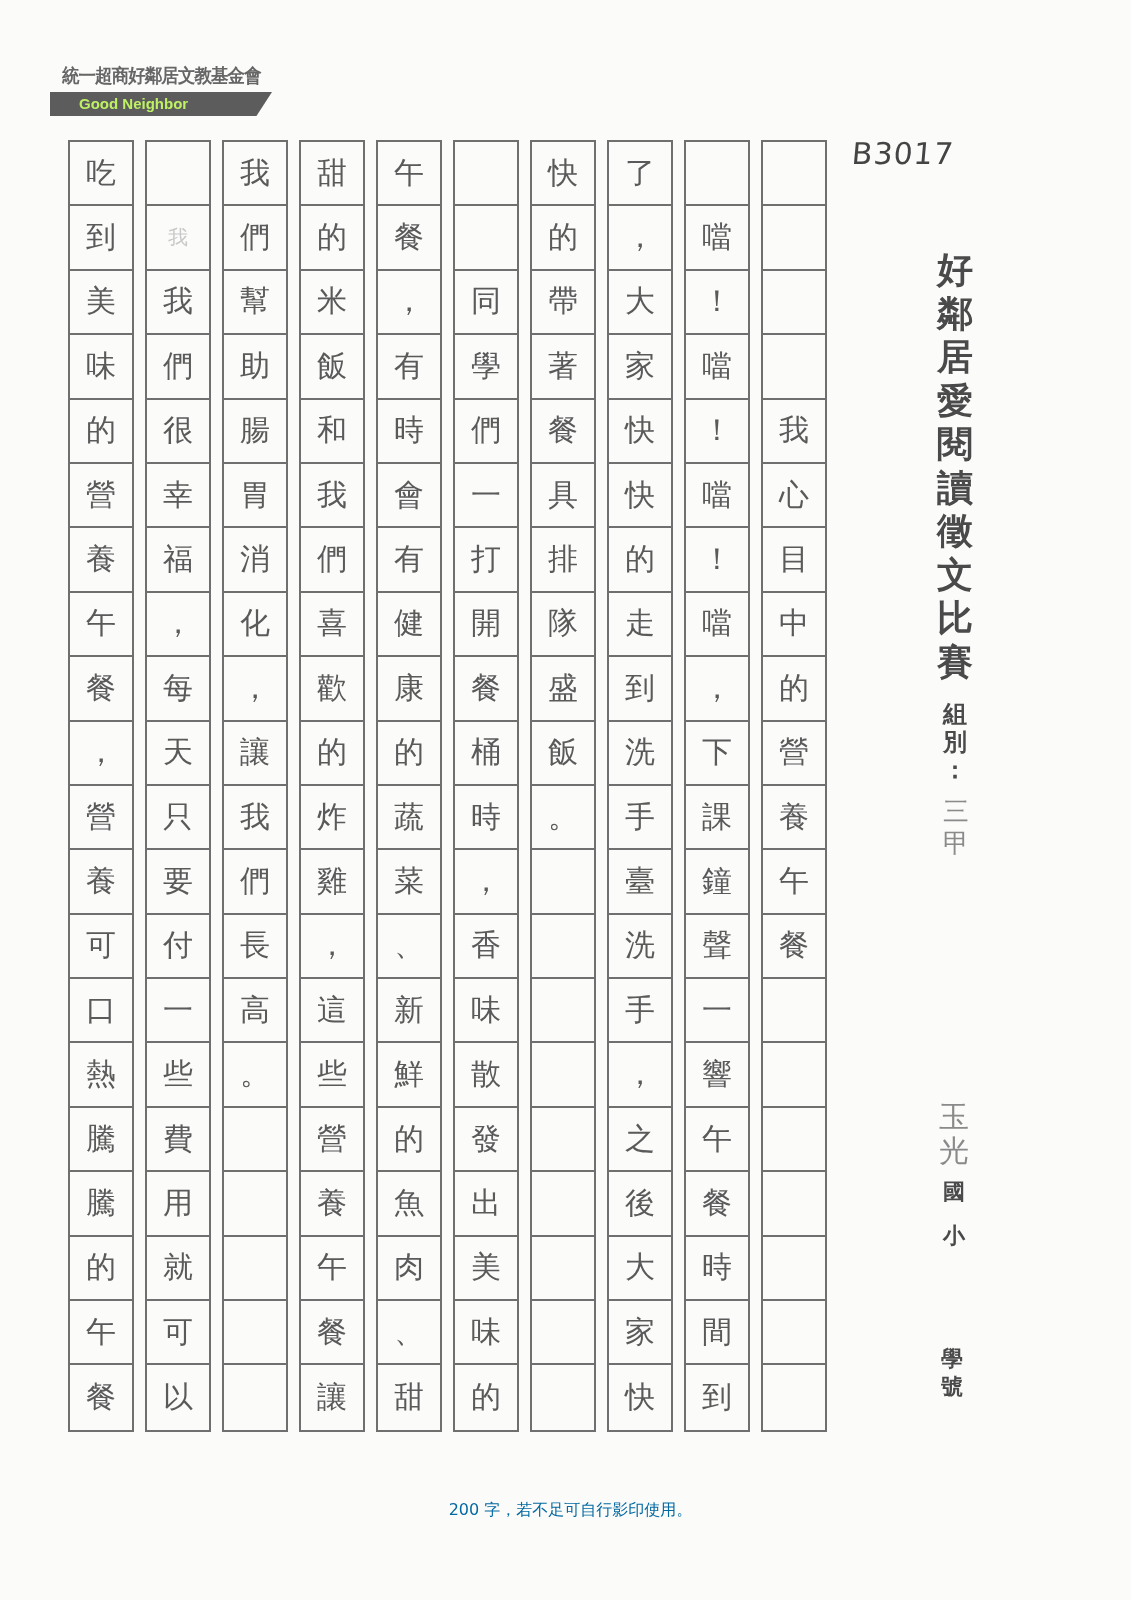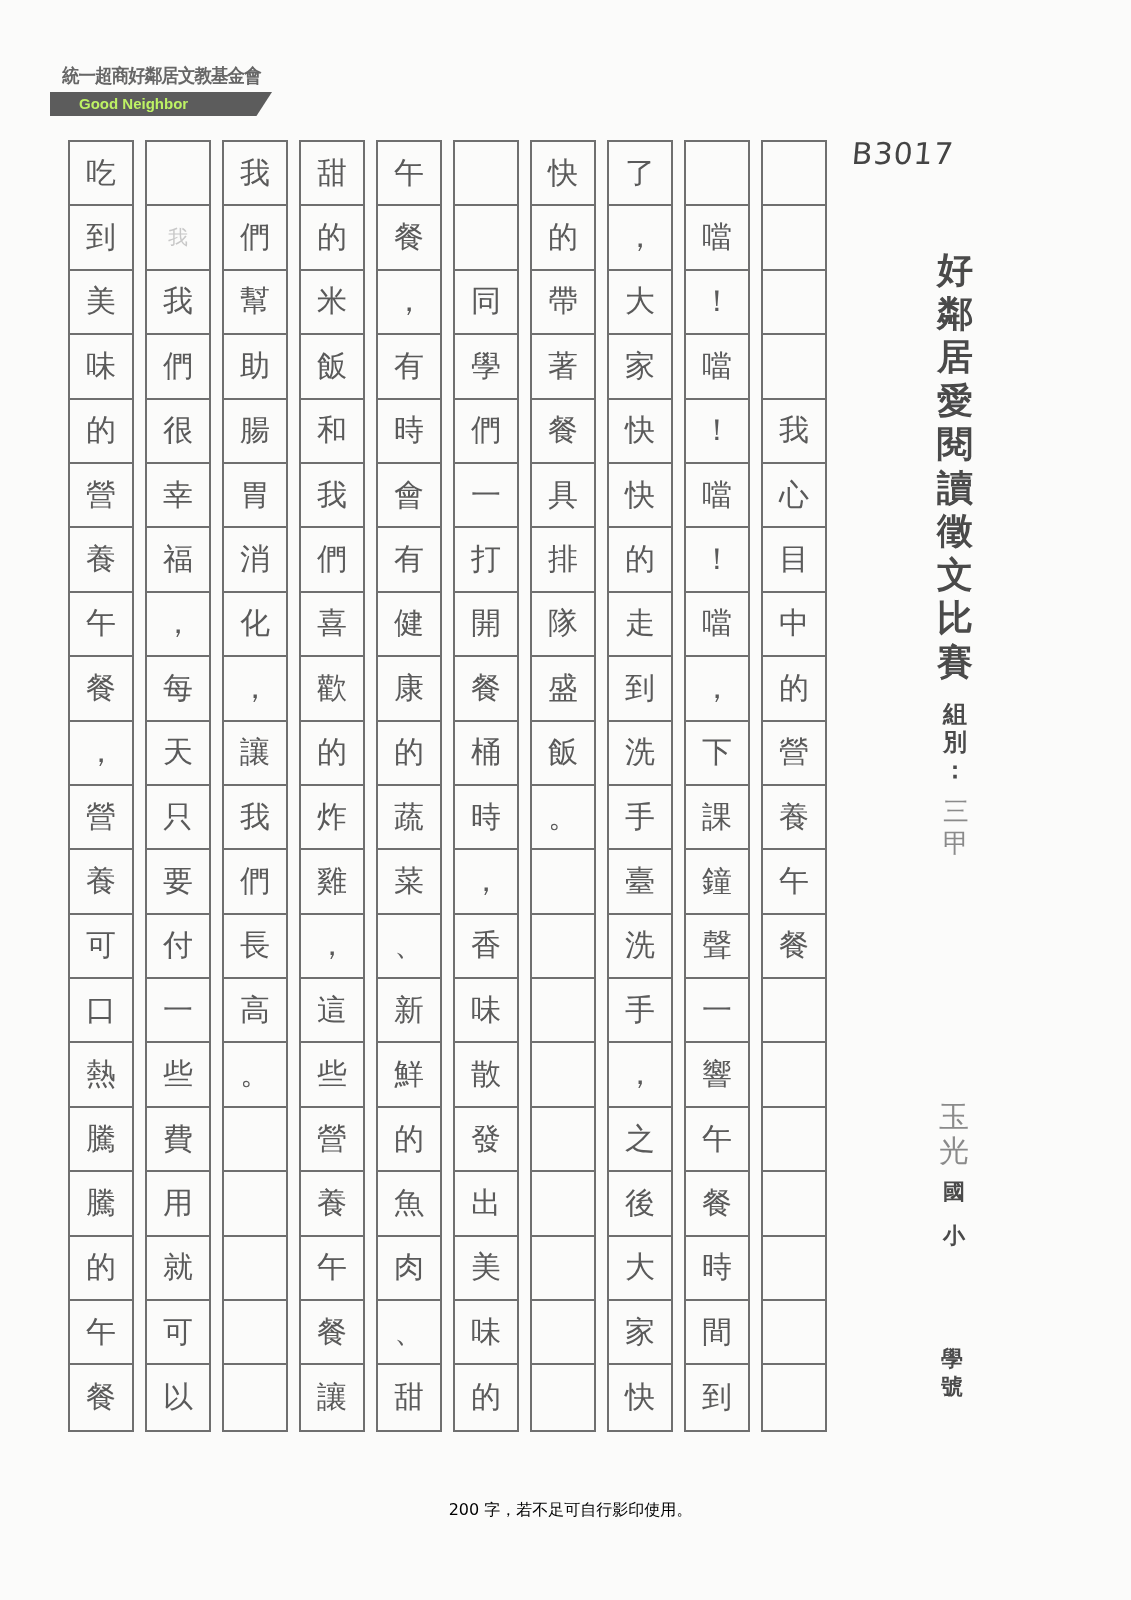--- a/index.html
+++ b/index.html
@@ -65,21 +65,21 @@
   }
   .school .hand { display: block; font-size: 30px; color: #8a8a8a; line-height: 34px; }
   .school .print { display: block; font-weight: bold; font-size: 22px; color: #4a4a4a; line-height: 40px; margin-top: 4px; }
   .stu-no {
     position: absolute; left: 936px; top: 1345px; width: 32px; text-align: center;
     font-weight: bold; font-size: 22px; color: #4a4a4a; line-height: 28px;
   }
   .stu-no span { display: block; }
   .footer {
     position: absolute; left: 0; right: 0; top: 1500px; text-align: center;
-    font-family: "DejaVu Sans", sans-serif; font-size: 16px; color: #000000;
+    font-family: "DejaVu Sans", sans-serif; font-size: 16px; color: #0369a1;
     padding-left: 10px;
   }
 </style>
 </head>
 <body>
 
 <div class="logo">
   <div class="logo-zh">統一超商好鄰居文教基金會</div>
   <div class="logo-en">Good Neighbor Foundation</div>
 </div>

